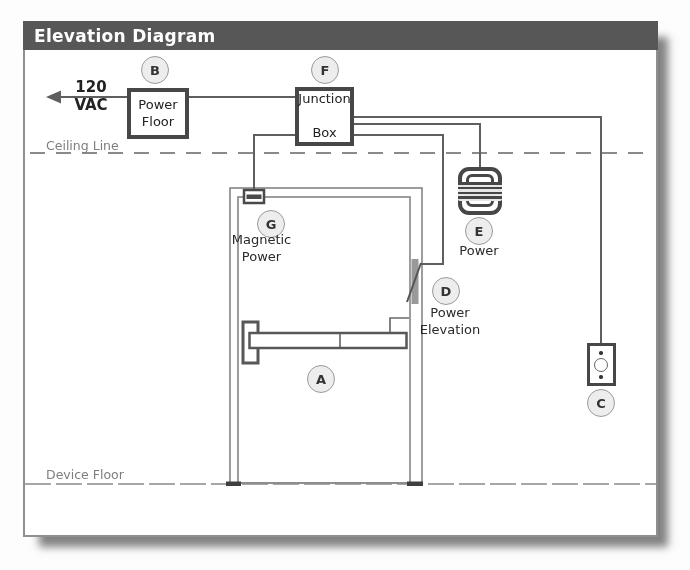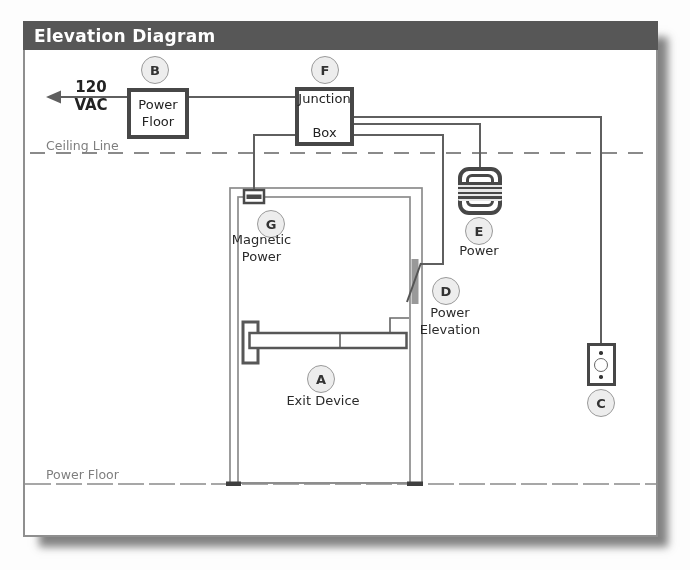--- a/index.html
+++ b/index.html
@@ -69,21 +69,21 @@
     <rect x="249.5" y="333" width="157" height="15" fill="#fff" stroke="#575757" stroke-width="2.5"></rect>
     <line x1="340" y1="334" x2="340" y2="347" stroke="#575757" stroke-width="1.5"></line>
   </svg>
 
   <div class="titlebar">
     <span>Elevation Diagram</span>
   </div>
 
   <div class="voltage" style="left:60px;top:78px;width:62px;">120 VAC</div>
   <div class="lbl-gray" style="left:46px;top:138px;">Ceiling Line</div>
-  <div class="lbl-gray" style="left:46px;top:467px;">Power Floor</div>
+  <div class="lbl-gray" style="left:46px;top:467px;">Device Floor</div>
 
   <div class="diagbox" style="left:127px;top:88px;width:62px;height:51px;">
     <div>Power</div>
     <div>Floor</div>
   </div>
   <div class="diagbox" style="left:295px;top:87px;width:59px;height:59px;justify-content:space-between;">
     <div>Junction</div>
     <div>Box</div>
   </div>
 
@@ -114,21 +114,20 @@
     <span>E</span>
     </div>
   <div class="badge" style="left:311px;top:56px;">
     <span>F</span>
     </div>
   <div class="badge" style="left:257px;top:210px;">
     <span>G</span>
     </div>
 
   <div class="lbl" style="left:271px;top:393px;width:104px;">
-    <div>Exit Device</div>
   </div>
   <div class="lbl" style="left:408px;top:305px;width:84px;">
     <div>Power</div>
     <div>Elevation</div>
   </div>
   <div class="lbl" style="left:447px;top:243px;width:64px;">
     <div>Power</div>
   </div>
   <div class="lbl" style="left:219px;top:232px;width:85px;">
     <div>Magnetic</div>

